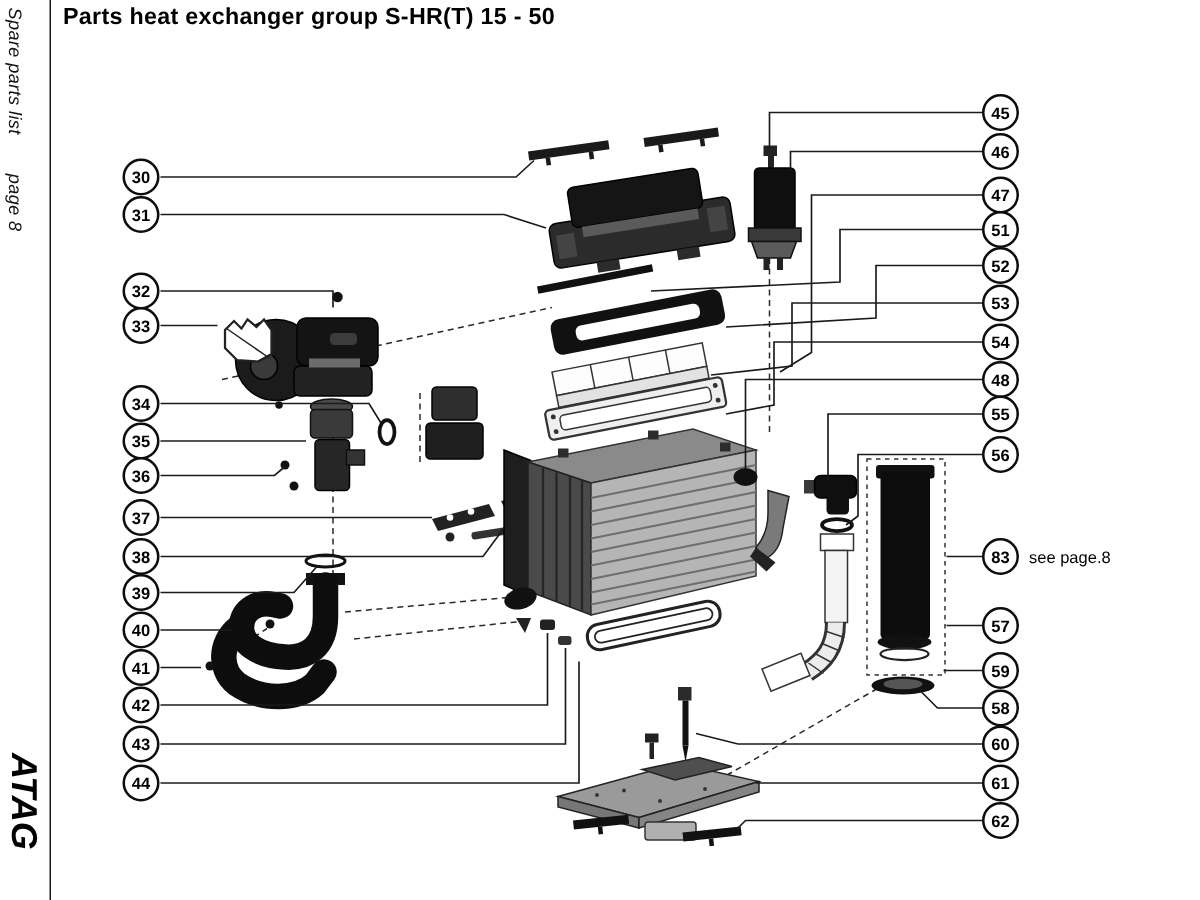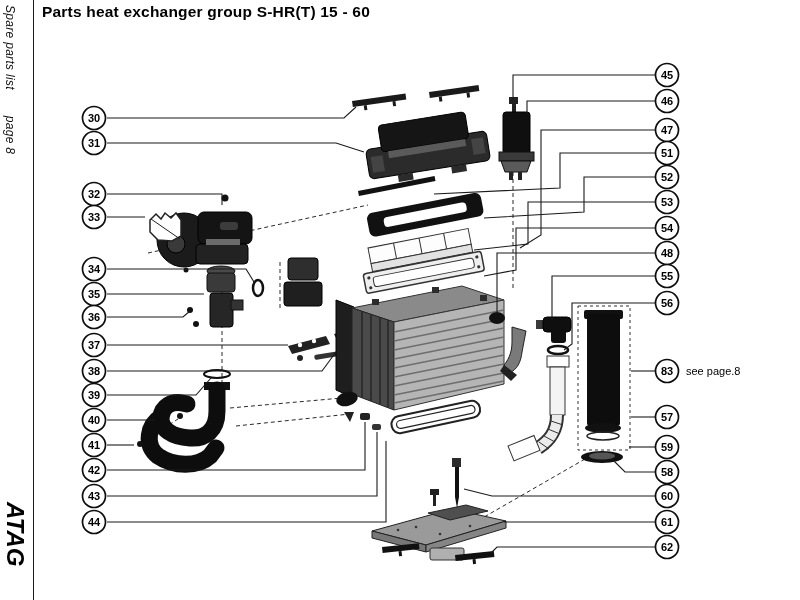--- a/index.html
+++ b/index.html
@@ -30,21 +30,21 @@
 <div class="page">
 
   <div class="sidebar">
     <div class="spine">
       <span>Spare parts list</span><span class="pg">page 8</span>
     </div>
     <div class="brand">ATAG</div>
   </div>
   <div class="sidebar-rule"></div>
 
-  <h1 class="title">Parts heat exchanger group S-HR(T) 15 - 60</h1>
+  <h1 class="title">Parts heat exchanger group S-HR(T) 15 - 50</h1>
 
   <svg class="diagram" id="diagram-svg" width="800" height="600" viewBox="0 0 800 600">
 
     <g>
       <path class="construction" d="M148 253 L368 205"></path>
       <path class="construction" d="M222 268 L222 386"></path>
       <path class="construction" d="M280 262 L280 308"></path>
       <path class="construction" d="M513 172 L513 288"></path>
       <path class="construction" d="M230 408 L342 398"></path>
       <path class="construction" d="M236 426 L350 414"></path>

